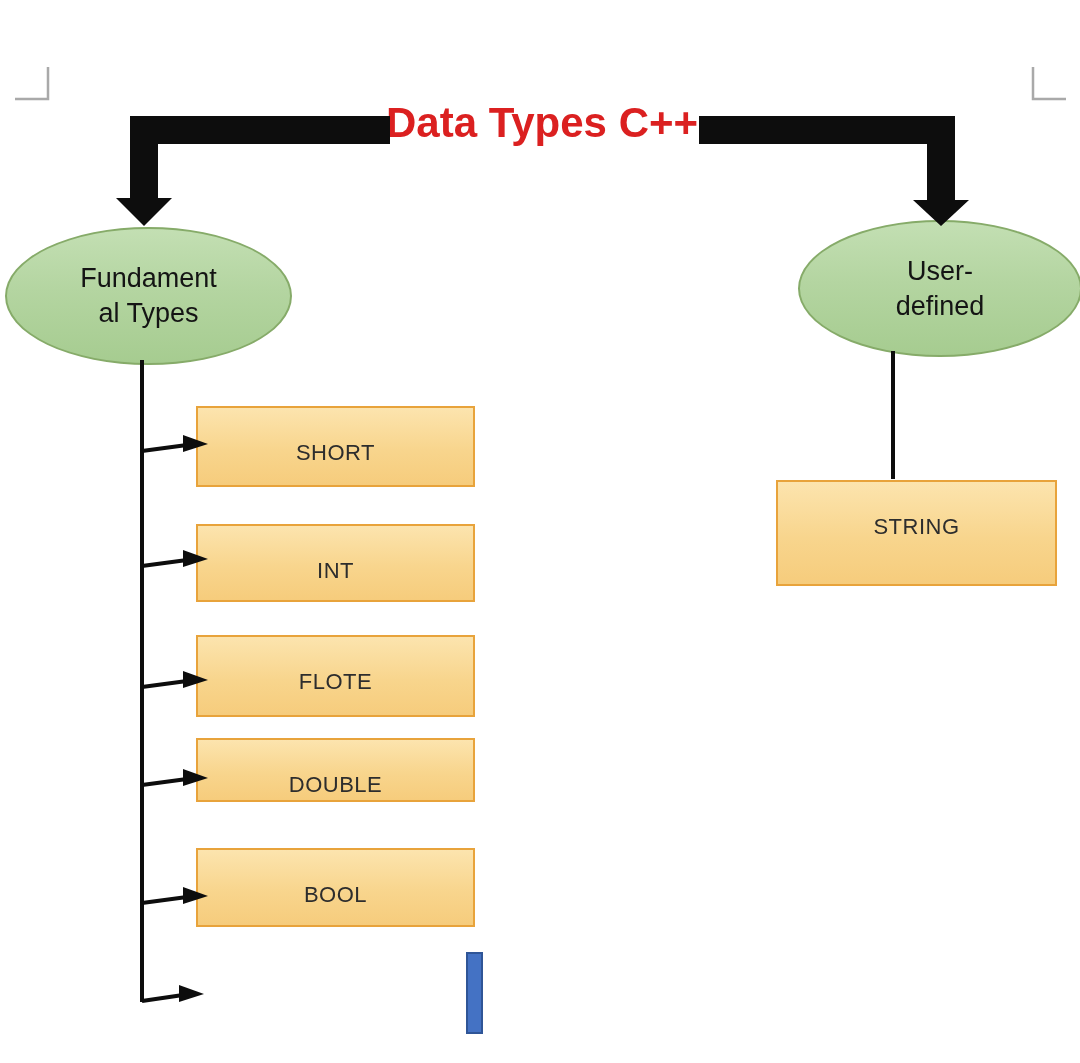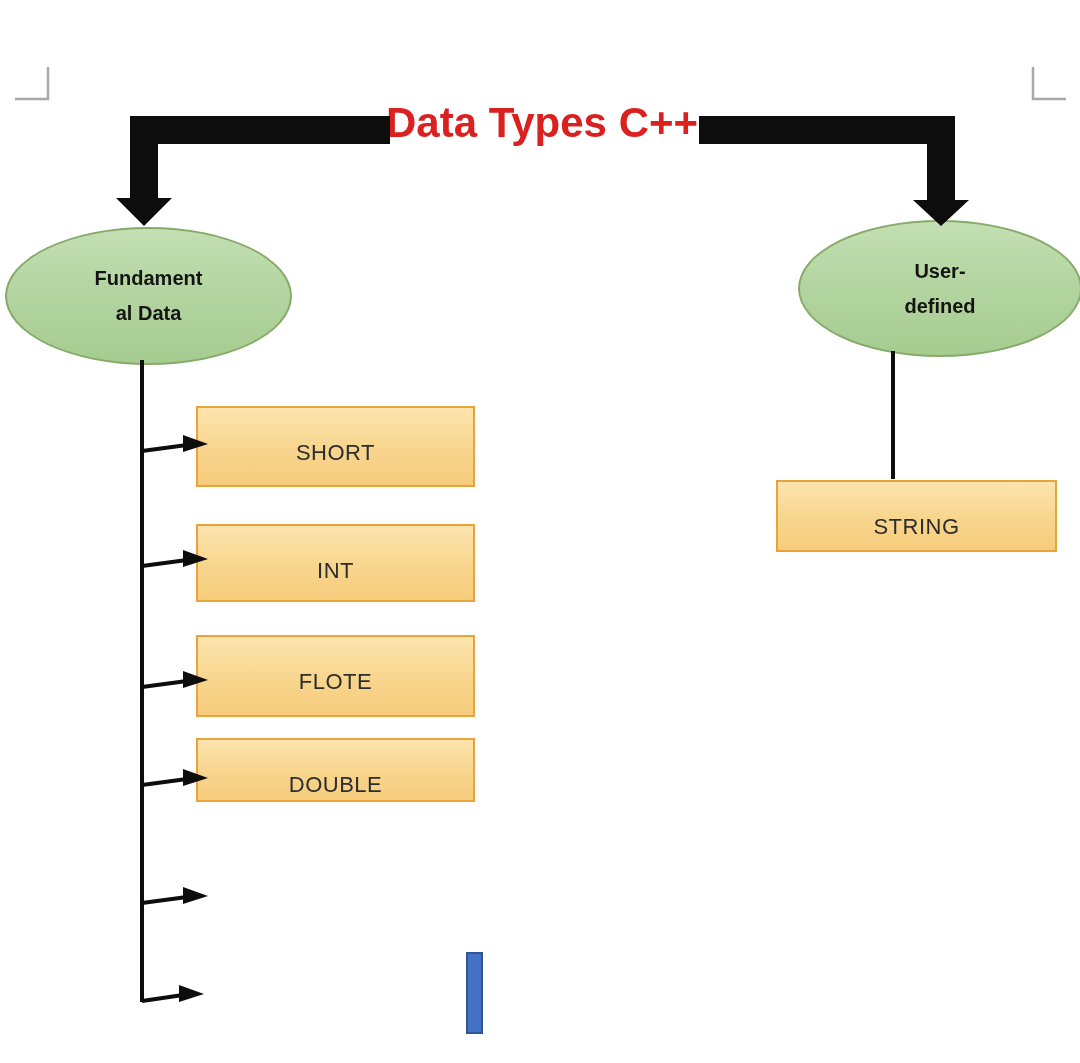--- a/index.html
+++ b/index.html
@@ -27,26 +27,25 @@
   }
   .ellipse {
     position: absolute;
     box-sizing: border-box;
     border-radius: 50%;
     background: linear-gradient(180deg, #c3dfb3 0%, #b4d5a1 45%, #a6cc90 100%);
     border: 2px solid #86ab69;
     display: flex;
     flex-direction: column;
     justify-content: center;
-    font-size: 20px;
+    font-size: 27px;
     line-height: 35px;
     color: #141414;
     text-align: center;
     z-index: 1;
-    font-weight: bold;
   }
   .ellipse-left  { left: 5px;   top: 227px; width: 287px; height: 138px; }
   .ellipse-right { left: 798px; top: 220px; width: 284px; height: 137px; }
   .node-box {
     position: absolute;
     box-sizing: border-box;
     background: linear-gradient(180deg, #fce4ae 0%, #f8d58d 55%, #f6cc7c 100%);
     border: 2px solid #e8a33b;
     display: flex;
     justify-content: center;
@@ -57,21 +56,21 @@
     color: #2d2d2d;
     z-index: 1;
   }
   .box-short  { left: 196px; top: 406px; width: 279px; height: 81px; }
   .box-int    { left: 196px; top: 524px; width: 279px; height: 78px; }
   .box-flote  { left: 196px; top: 635px; width: 279px; height: 82px; }
   .box-double { left: 196px; top: 738px; width: 279px; height: 64px; }
   .box-bool   { left: 196px; top: 848px; width: 279px; height: 79px; }
   .box-char   { left: 188px; top: 953px; width: 280px; height: 80px;
                 box-shadow: 0 3px 3px rgba(90,80,60,0.25); }
-  .box-string { left: 776px; top: 480px; width: 281px; height: 72px; }
+  .box-string { left: 776px; top: 480px; width: 281px; height: 106px; }
   .blue-strip {
     position: absolute;
     left: 466px; top: 952px; width: 17px; height: 82px;
     box-sizing: border-box;
     background: #4472c4;
     border: 2px solid #2f5597;
     z-index: 2;
   }
   .connectors {
     position: absolute;
@@ -84,32 +83,33 @@
 </style>
 </head>
 <body>
 
 <div class="canvas">
 
   <div class="diagram-title">Data Types C++</div>
 
   <div class="ellipse ellipse-left">
     <span>Fundament</span>
-    <span>al Data</span>
+    <span>al Types</span>
   </div>
 
   <div class="ellipse ellipse-right">
     <span>User-</span>
     <span>defined</span>
   </div>
 
   <div class="node-box box-short">SHORT</div>
   <div class="node-box box-flote">FLOTE</div>
   <div class="node-box box-int">INT</div>
   <div class="node-box box-double">DOUBLE</div>
+  <div class="node-box box-bool">BOOL</div>
 
   <div class="node-box box-string">STRING</div>
 
   <div class="blue-strip"></div>
 
   <svg class="connectors" viewBox="0 0 1080 1063" xmlns="http://www.w3.org/2000/svg">
 
     <path d="M48 67 V99 H15" fill="none" stroke="#a9a9a9" stroke-width="2.5"></path>
     <path d="M1033 67 V99 H1066" fill="none" stroke="#a9a9a9" stroke-width="2.5"></path>
 

